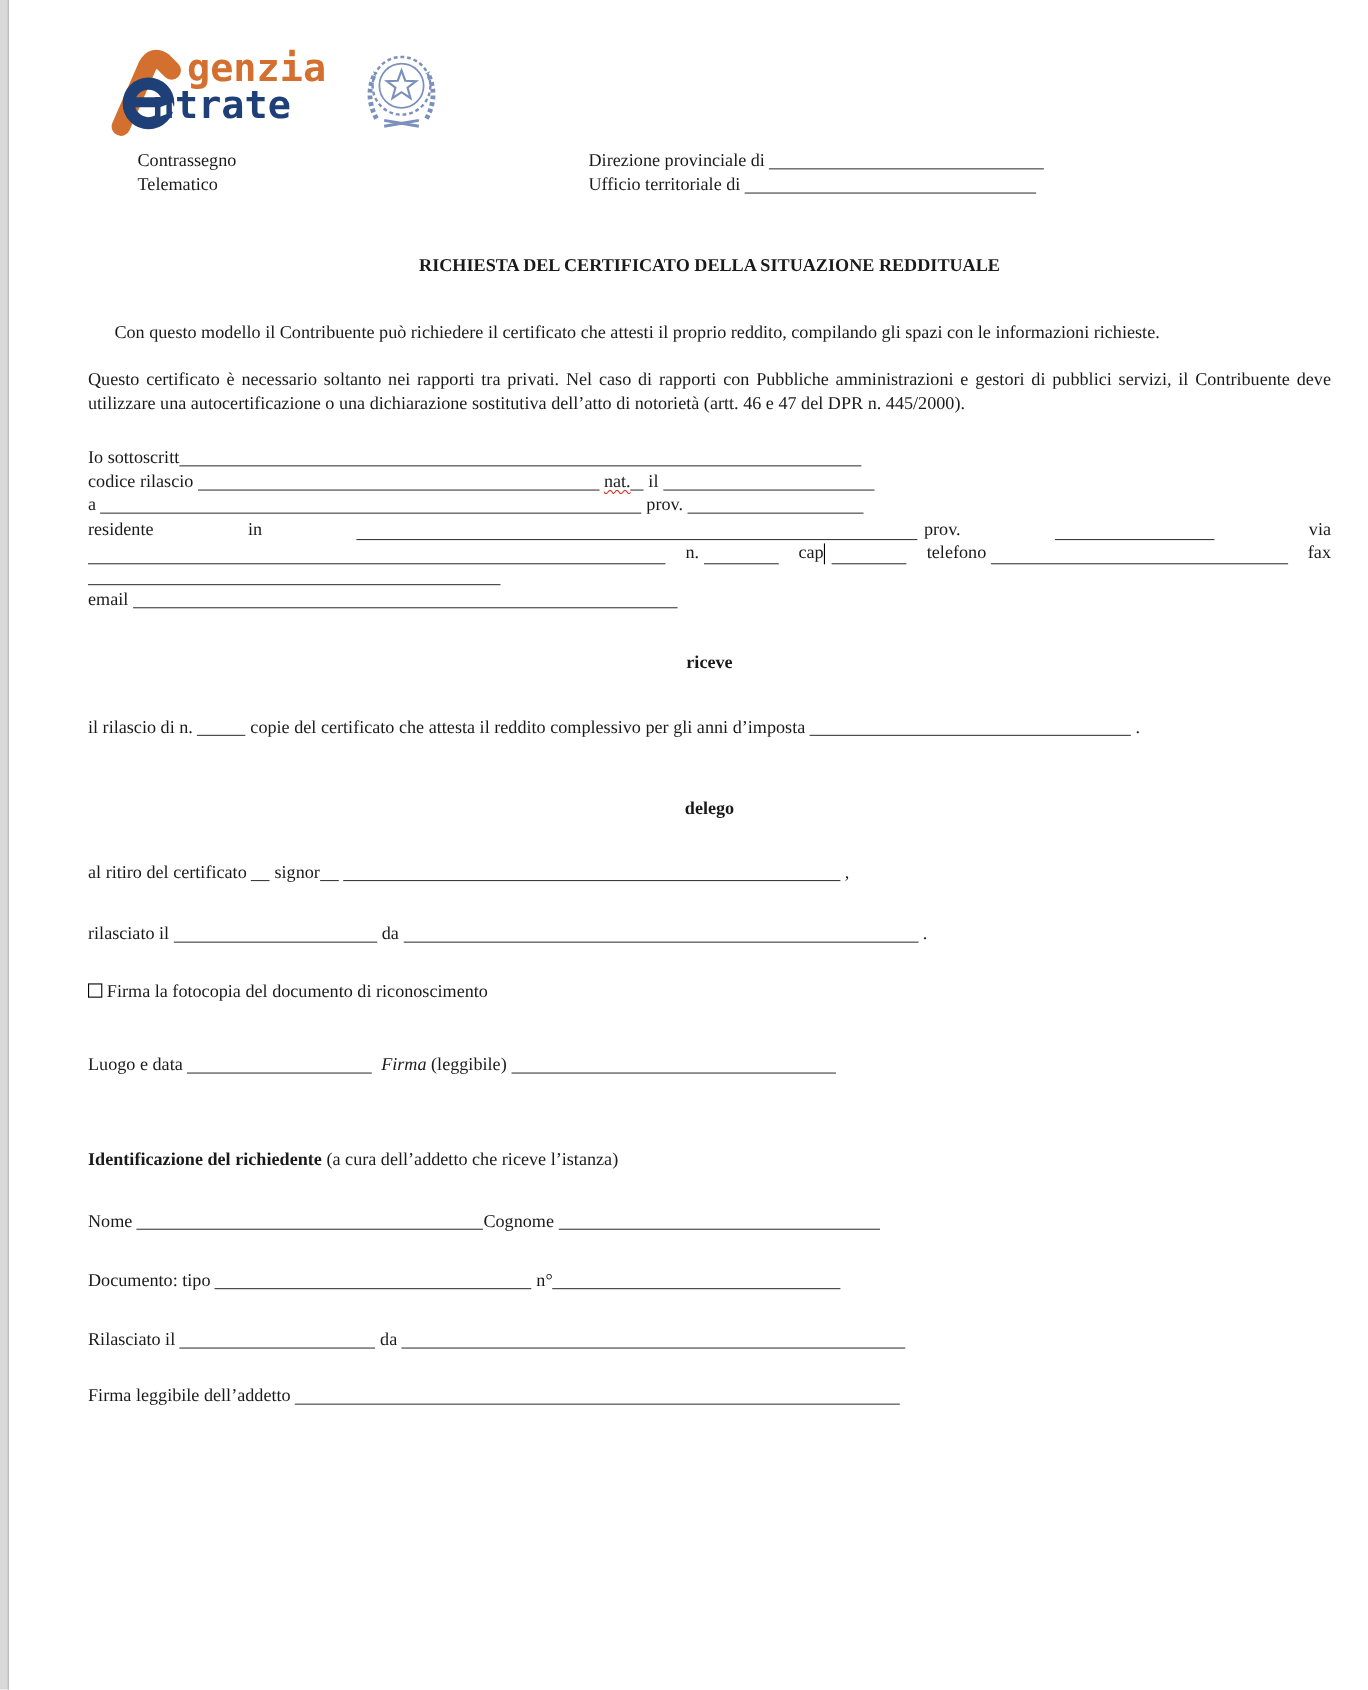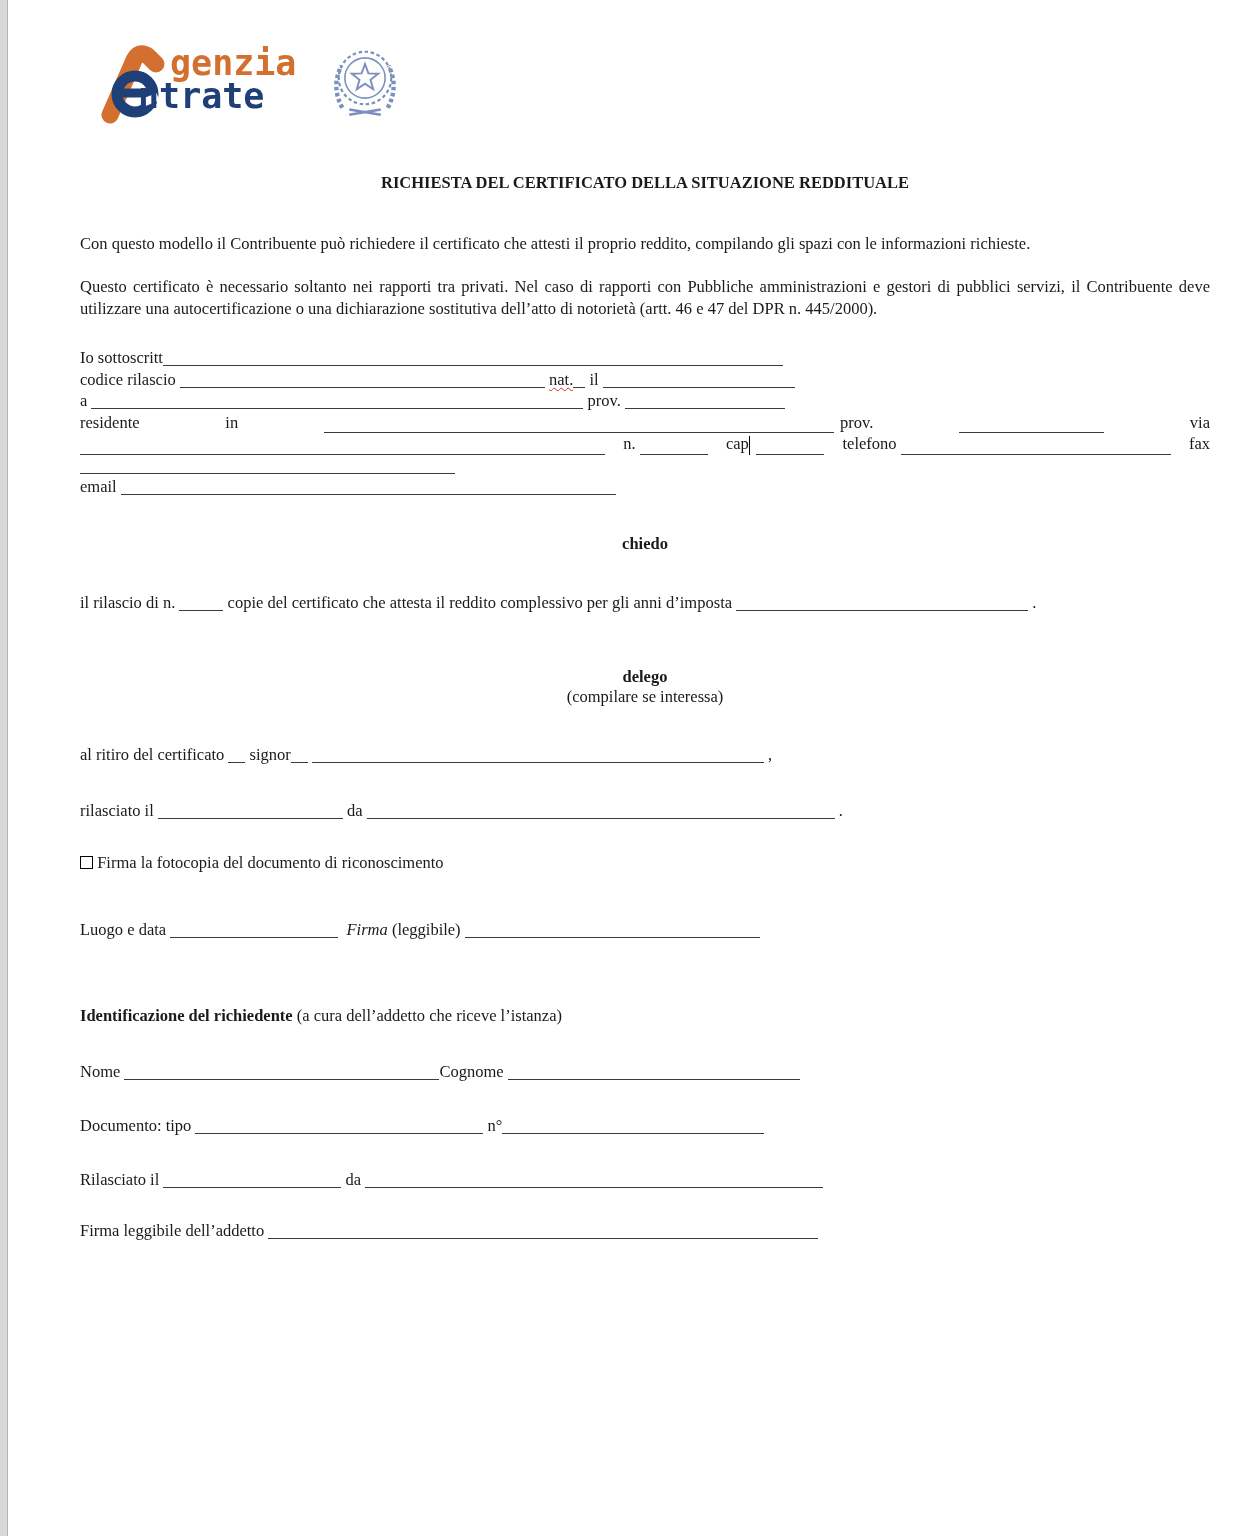--- a/index.html
+++ b/index.html
@@ -14,21 +14,21 @@
   .brand { position:absolute; left:58px; top:2px; font-family:"DejaVu Sans Mono",monospace; font-weight:bold; font-size:35px; line-height:33px; letter-spacing:0px; }
   .brand .l1 { display:block; padding-left:32px; color:#D4702F; }
   .brand .l2 { display:block; color:#1F3F77; }
   .emblem { position:absolute; left:250px; top:-2px; }
 
   .hdr { position:relative; margin-top:6px; height:52px; }
   .stamp { margin-left:45px; line-height:1.35; }
   .office-block { position:absolute; left:455px; top:0; line-height:1.45; }
 
   .title { margin-top:44px; text-align:center; font-weight:bold; }
-  .p1 { margin-top:40px; line-height:22px; }
+  .p1 { margin-top:40px; line-height:22px;margin-left:24px; }
   .p2 { margin-top:21px; line-height:22px; text-align:justify; }
 
   .row { white-space:pre-wrap; line-height:21.5px; }
   .flex { display:flex; align-items:flex-end; white-space:pre-wrap; }
   .gap { flex:1 1 auto; }
   .seg.b, .b { font-weight:bold; }
   .seg.i, .i { font-style:italic; }
   .seg.mis { text-decoration:underline wavy #D93025; text-decoration-thickness:1px; text-underline-offset:2px; }
   .fill { display:inline-block; height:14px; border-bottom:1px solid #3c3c3c; vertical-align:-3px; flex:0 0 auto; }
   .spacer { display:inline-block; height:1px; }
@@ -69,40 +69,49 @@
     <svg class="emblem" width="70" height="84" viewBox="0 0 80 92">
       <circle cx="40" cy="38" r="30" stroke="#7B90BD" stroke-width="2.5" fill="none" stroke-dasharray="4 3"></circle>
       <circle cx="40" cy="38" r="23" stroke="#7B90BD" stroke-width="1.8" fill="none"></circle>
       <path d="M40,22 L43.9,32.7 L55.2,33.1 L46.3,40 L49.4,50.9 L40,44.6 L30.6,50.9 L33.7,40 L24.8,33.1 L36.1,32.7 Z" stroke="#7B90BD" stroke-width="2.2" fill="#ffffff"></path>
       <path d="M14,72 Q1,48 13,24" stroke="#7B90BD" stroke-width="5" fill="none" stroke-dasharray="4 3"></path>
       <path d="M66,72 Q79,48 67,24" stroke="#7B90BD" stroke-width="5" fill="none" stroke-dasharray="4 3"></path>
       <path d="M22,80 L58,74 M22,74 L58,80" stroke="#7B90BD" stroke-width="3"></path>
     </svg>
   </div>
 
+  <div class="hdr">
+    <div class="stamp">
+      <div>Contrassegno</div>
+      <div>Telematico</div>
+    </div>
+    <div class="office-block">
+      <div class="row"><span class="seg">Direzione provinciale di </span><span class="fill" style="width: 250px;"></span></div>
+      <div class="row"><span class="seg">Ufficio territoriale di </span><span class="fill" style="width: 265px;"></span></div>
+    </div>
+  </div>
 
   <div class="title">RICHIESTA DEL CERTIFICATO DELLA SITUAZIONE REDDITUALE</div>
   <div class="p1">Con questo modello il Contribuente può richiedere il certificato che attesti il proprio reddito, compilando gli spazi con le informazioni richieste.</div>
   <div class="p2">Questo certificato è necessario soltanto nei rapporti tra privati. Nel caso di rapporti con Pubbliche amministrazioni e gestori di pubblici servizi, il Contribuente deve utilizzare una autocertificazione o una dichiarazione sostitutiva dell’atto di notorietà (artt. 46 e 47 del DPR n. 445/2000).</div>
 
   <div class="sec-io">
     <div class="row"><span class="seg">Io sottoscritt</span><span class="fill" style="width: 620px;"></span></div>
     <div class="row"><span class="seg">codice rilascio </span><span class="fill" style="width: 365px;"></span><span class="seg"> </span><span class="seg mis">nat.</span><span class="fill" style="width: 12px;"></span><span class="seg"> il </span><span class="fill" style="width: 192px;"></span></div>
     <div class="row"><span class="seg">a </span><span class="fill" style="width: 492px;"></span><span class="seg"> prov. </span><span class="fill" style="width: 160px;"></span></div>
     <div class="flex row"><span class="seg">residente</span><span class="gap"></span><span class="seg">in</span><span class="gap"></span><span class="fill" style="width: 510px;"></span><span class="spacer" style="width: 6px;"></span><span class="seg">prov.</span><span class="gap"></span><span class="fill" style="width: 145px;"></span><span class="gap"></span><span class="seg">via</span></div>
     <div class="flex row"><span class="fill" style="width: 525px;"></span><span class="gap"></span><span class="seg">n. </span><span class="fill" style="width: 68px;"></span><span class="gap"></span><span class="seg">cap</span><span class="caret"></span><span class="spacer" style="width: 6px;"></span><span class="fill" style="width: 68px;"></span><span class="gap"></span><span class="seg">telefono </span><span class="fill" style="width: 270px;"></span><span class="gap"></span><span class="seg">fax</span></div>
     <div class="row"><span class="fill" style="width: 375px;"></span></div>
     <div class="row"><span class="seg">email </span><span class="fill" style="width: 495px;"></span></div>
   </div>
 
-  <div class="center chiedo-h">chiedo</div>
+  <div class="center chiedo-h">riceve</div>
   <div class="row rilascio"><span class="seg">il rilascio di n. </span><span class="fill" style="width: 44px;"></span><span class="seg"> copie del certificato che attesta il reddito complessivo per gli anni d’imposta </span><span class="fill" style="width: 292px;"></span><span class="seg"> .</span></div>
 
   <div class="center delego-h">delego</div>
-  <div class="center delego-sub">(compilare se interessa)</div>
   <div class="row mt37"><span class="seg">al ritiro del certificato </span><span class="fill" style="width: 17px;"></span><span class="seg"> signor</span><span class="fill" style="width: 17px;"></span><span class="seg"> </span><span class="fill" style="width: 452px;"></span><span class="seg"> ,</span></div>
   <div class="row mt34"><span class="seg">rilasciato il </span><span class="fill" style="width: 185px;"></span><span class="seg"> da </span><span class="fill" style="width: 468px;"></span><span class="seg"> .</span></div>
   <div class="row allego"><span class="cb bold"></span><span class="seg"> Firma la fotocopia del documento di riconoscimento</span></div>
   <div class="row luogo1"><span class="seg">Luogo e data </span><span class="fill" style="width: 168px;"></span><span class="seg">  </span><span class="seg i">Firma</span><span class="seg"> (leggibile) </span><span class="fill" style="width: 295px;"></span></div>
 
 
   <div class="row id-rich"><span class="seg b">Identificazione del richiedente</span><span class="seg"> (a cura dell’addetto che riceve l’istanza)</span></div>
   <div class="row mt34"><span class="seg">Nome </span><span class="fill" style="width: 315px;"></span><span class="seg">Cognome </span><span class="fill" style="width: 292px;"></span></div>
   <div class="row mt33"><span class="seg">Documento: tipo </span><span class="fill" style="width: 288px;"></span><span class="seg"> n°</span><span class="fill" style="width: 262px;"></span></div>
   <div class="row mt32"><span class="seg">Rilasciato il </span><span class="fill" style="width: 178px;"></span><span class="seg"> da </span><span class="fill" style="width: 458px;"></span></div>

